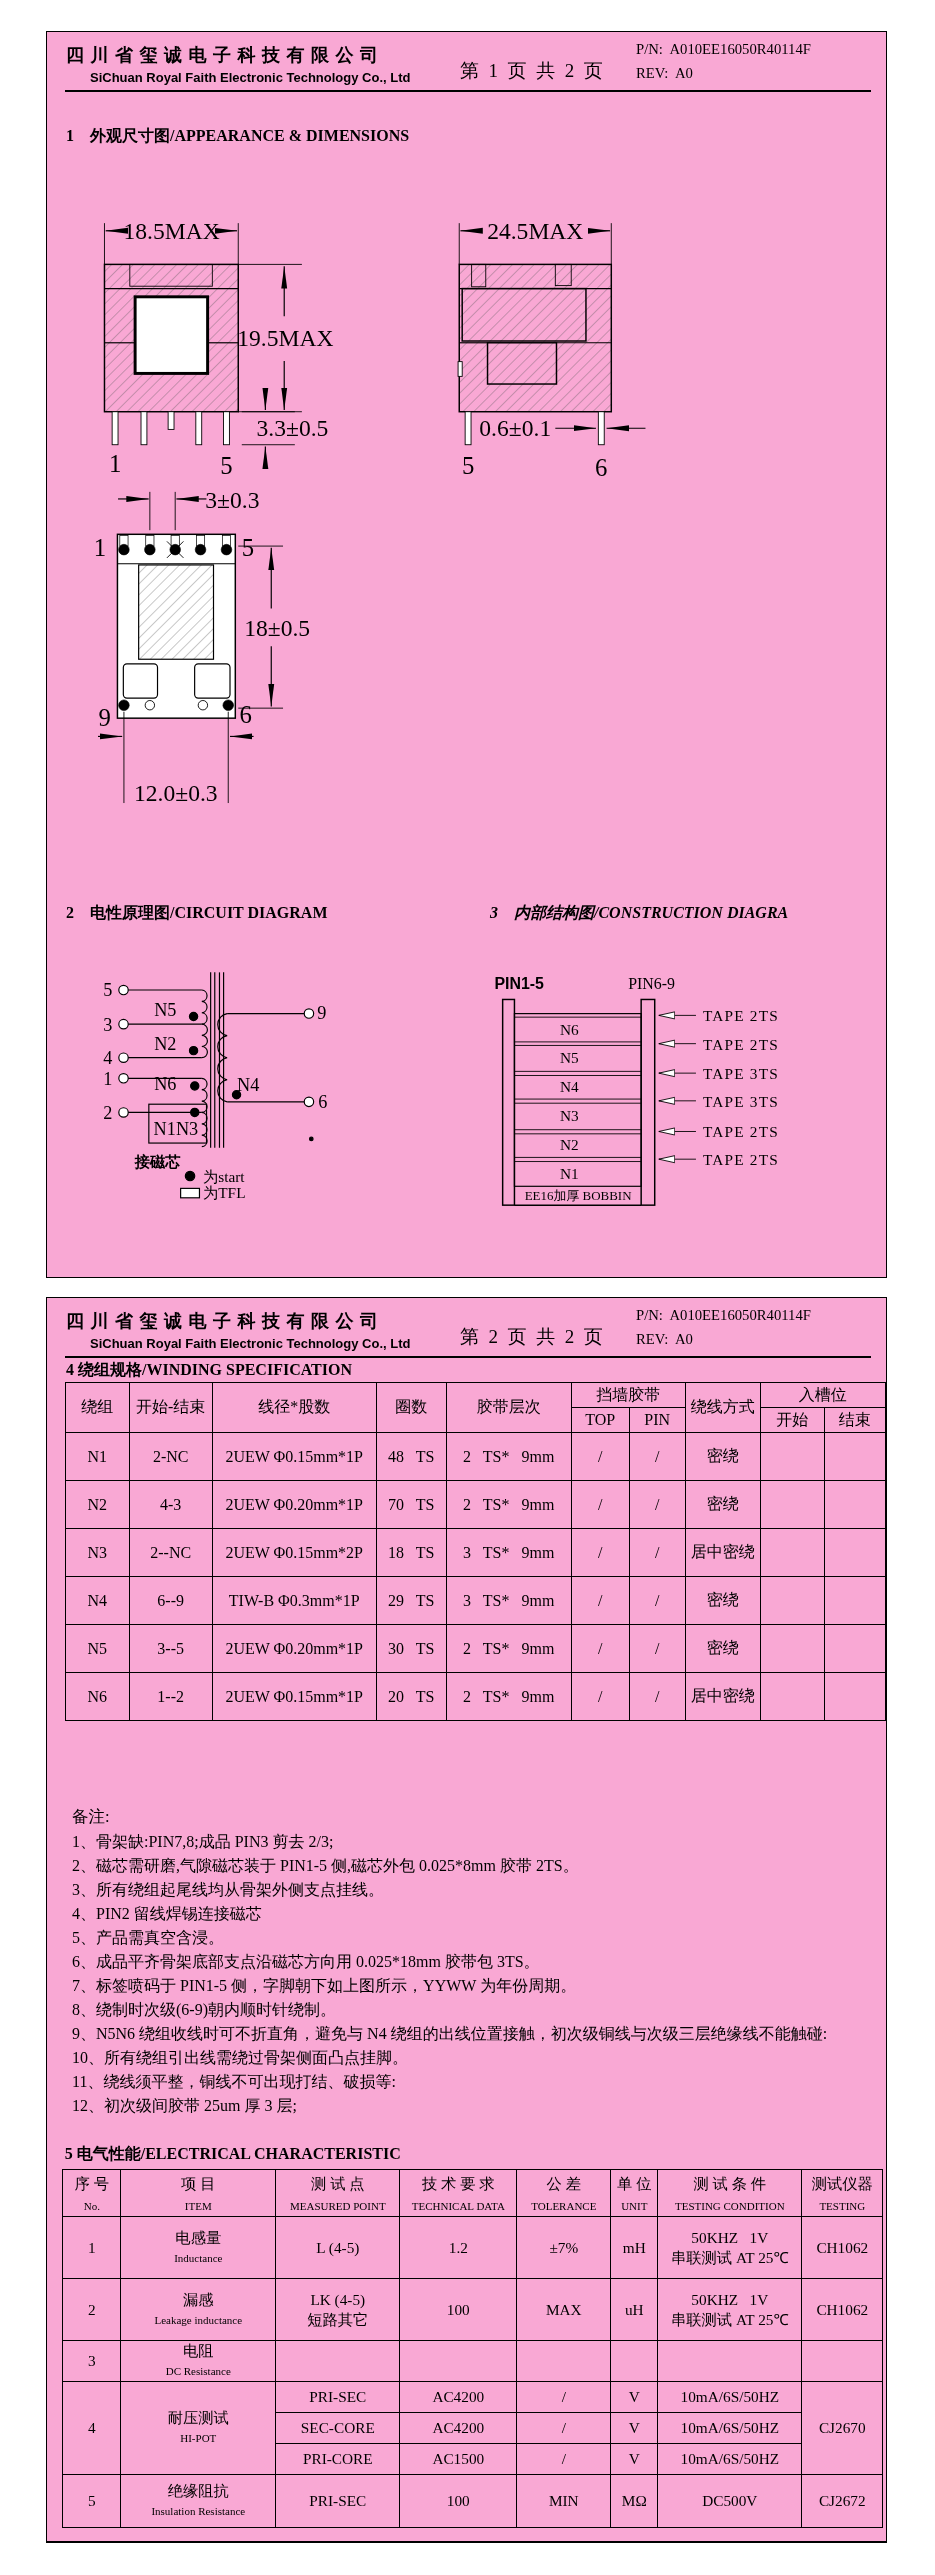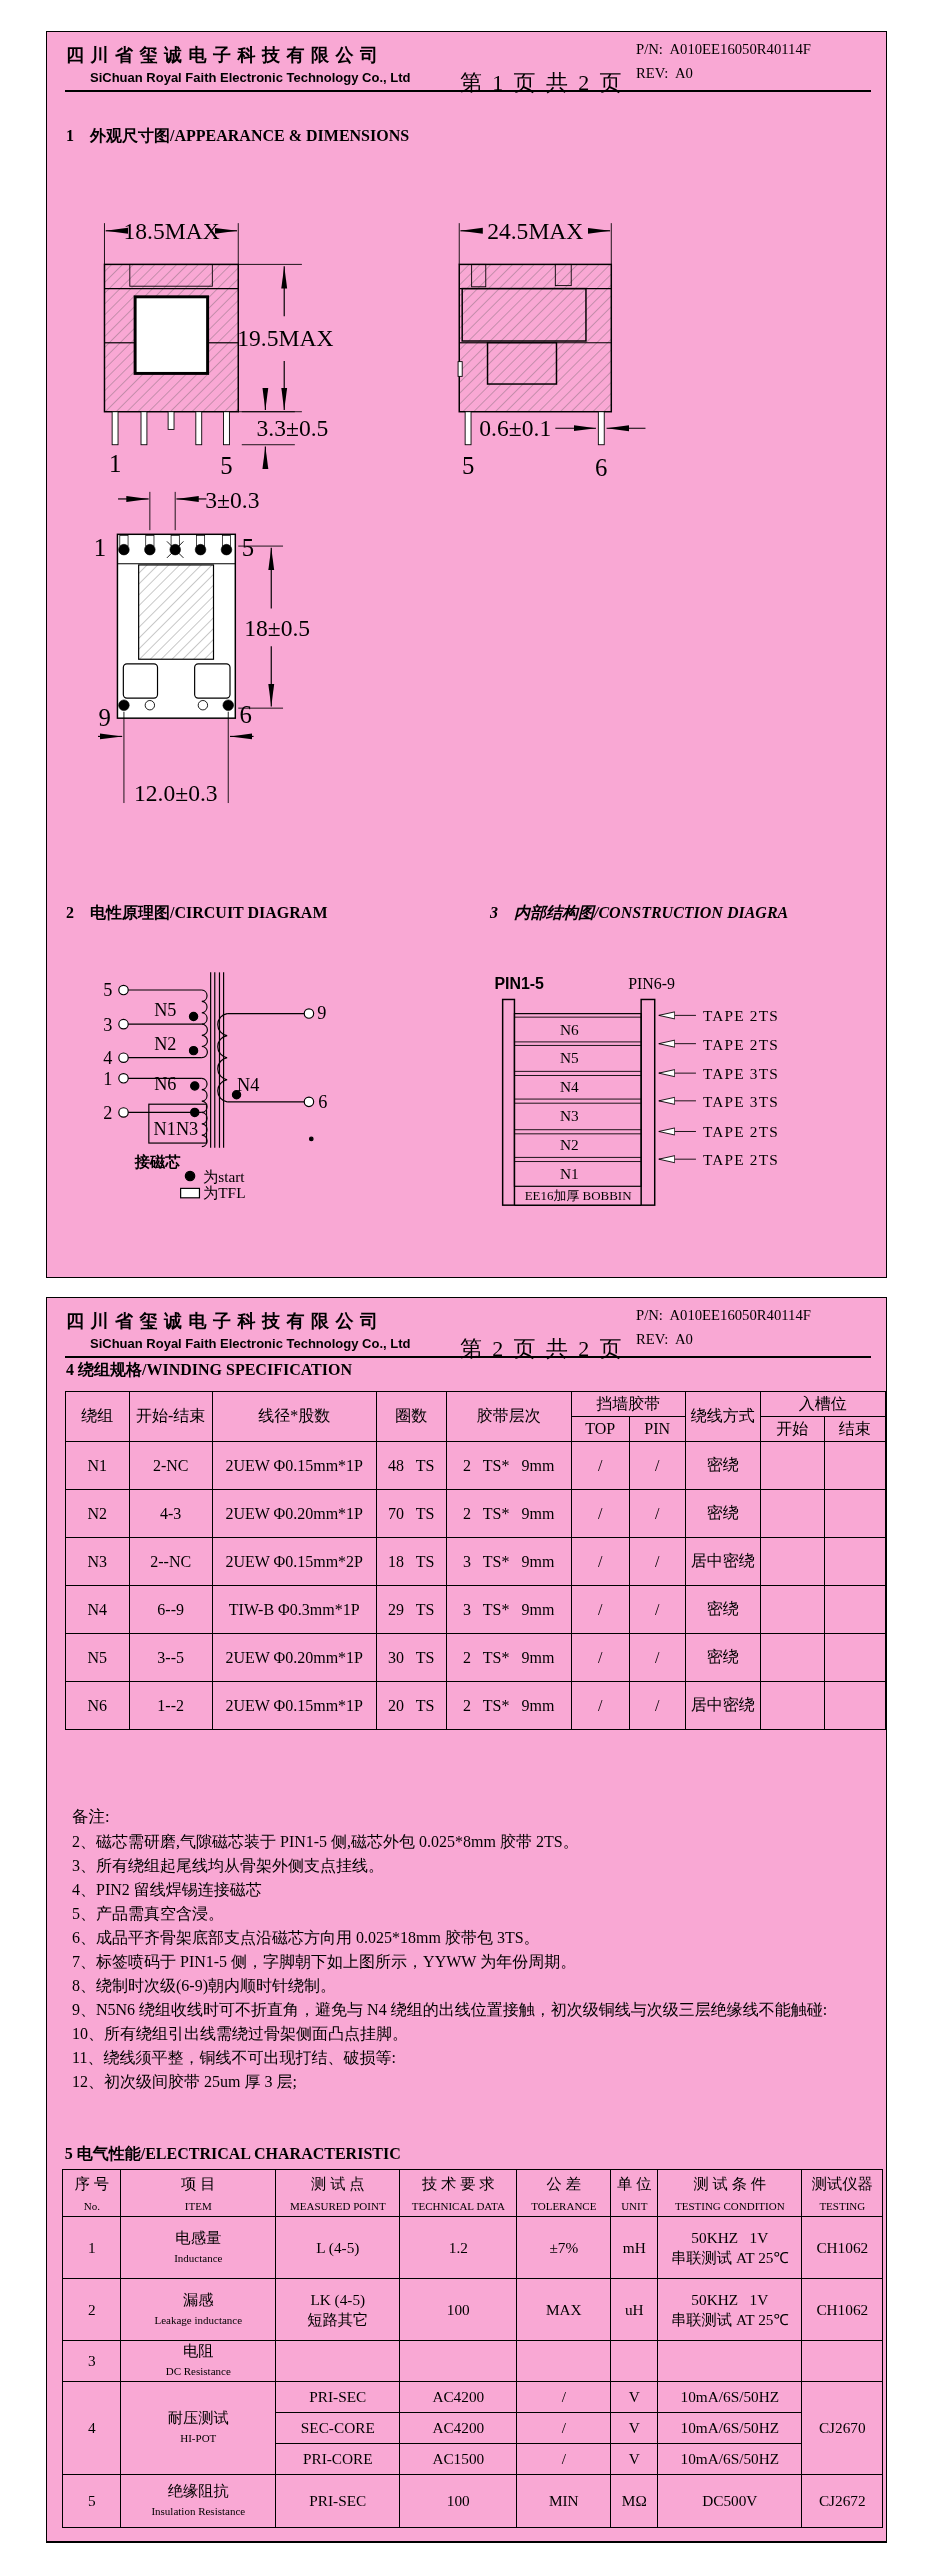--- a/index.html
+++ b/index.html
@@ -7,38 +7,38 @@
   body { width:935px; height:2576px; position:relative; color:#000;
          font-family:"Liberation Serif", serif; }
   .page { position:absolute; left:46px; width:841px; background:#f9a8d4;
           border:1.8px solid #000; }
   #page1 { top:31px; height:1247px; }
   #page2 { top:1297px; height:1246px; border-bottom-width:2.4px; }
   .company-cn { position:absolute; left:19px; top:10.6px; font-size:18px; font-weight:bold;
                 letter-spacing:6.5px; font-family:"Liberation Sans", sans-serif; white-space:nowrap; }
   .company-en { position:absolute; left:19px; top:38px; font-size:13px; font-weight:bold;
                 font-family:"Liberation Sans", sans-serif; white-space:nowrap;margin-left:24px; }
-  .page-info { position:absolute; left:413px; top:36px; font-size:22px; letter-spacing:2.4px; white-space:nowrap; }
+  .page-info { position:absolute; left:413px; top:26px; font-size:19px; letter-spacing:2.4px; white-space:nowrap; }
   .pn-line  { position:absolute; left:589px; top:9.4px; font-size:14.7px; white-space:pre; }
   .rev-line { position:absolute; left:589px; top:33px; font-size:14.7px; white-space:pre; }
   .header-rule { position:absolute; left:17.7px; right:15.3px; top:58px; border-top:2.4px solid #000; }
   .sec-title { position:absolute; font-weight:bold; font-size:16px; white-space:pre;
                font-family:"Liberation Serif", serif; }
   svg text { font-family:"Liberation Serif", serif; fill:#000; }
   svg .dim { font-size:40px; }
   svg .pinlab { font-size:42px; }
   svg .cirlab { font-size:31px; }
   svg .small { font-size:26px; }
 
   
   .wtable { position:absolute; left:17.7px; top:84px; border-collapse:collapse;
             table-layout:fixed; font-size:16px; }
   .wtable th, .wtable td { border:1.2px solid #000; text-align:center; vertical-align:middle;
             font-weight:normal; white-space:pre; overflow:hidden; }
-  .wtable { border:1.8px solid #000;margin-top:9px; }
+  .wtable { border:1.8px solid #000; }
   .wtable tr.h1 th { height:25px; }
   .wtable tr.h2 th { height:25px; }
   .wtable tr.dr td { height:48px; }
 
   
   .notes-title { position:absolute; left:25px; top:508px; font-size:16.5px; }
   .notes { position:absolute; left:25px; top:532px; font-size:16px; line-height:24px; }
   .notes div { white-space:pre; }
 
   
@@ -386,20 +386,21 @@
       <td>/</td>
       <td>居中密绕</td>
       <td></td>
       <td></td>
     </tr>
   </tbody>
     </table>
 
   <div class="notes-title">备注:</div>
   <div class="notes">
+    <div>1、骨架缺:PIN7,8;成品 PIN3 剪去 2/3;</div>
     <div>2、磁芯需研磨,气隙磁芯装于 PIN1-5 侧,磁芯外包 0.025*8mm 胶带 2TS。</div>
     <div>3、所有绕组起尾线均从骨架外侧支点挂线。</div>
     <div>4、PIN2 留线焊锡连接磁芯</div>
     <div>5、产品需真空含浸。</div>
     <div>6、成品平齐骨架底部支点沿磁芯方向用 0.025*18mm 胶带包 3TS。</div>
     <div>7、标签喷码于 PIN1-5 侧，字脚朝下如上图所示，YYWW 为年份周期。</div>
     <div>8、绕制时次级(6-9)朝内顺时针绕制。</div>
     <div>9、N5N6 绕组收线时可不折直角，避免与 N4 绕组的出线位置接触，初次级铜线与次级三层绝缘线不能触碰:</div>
     <div>10、所有绕组引出线需绕过骨架侧面凸点挂脚。</div>
     <div>11、绕线须平整，铜线不可出现打结、破损等:</div>

